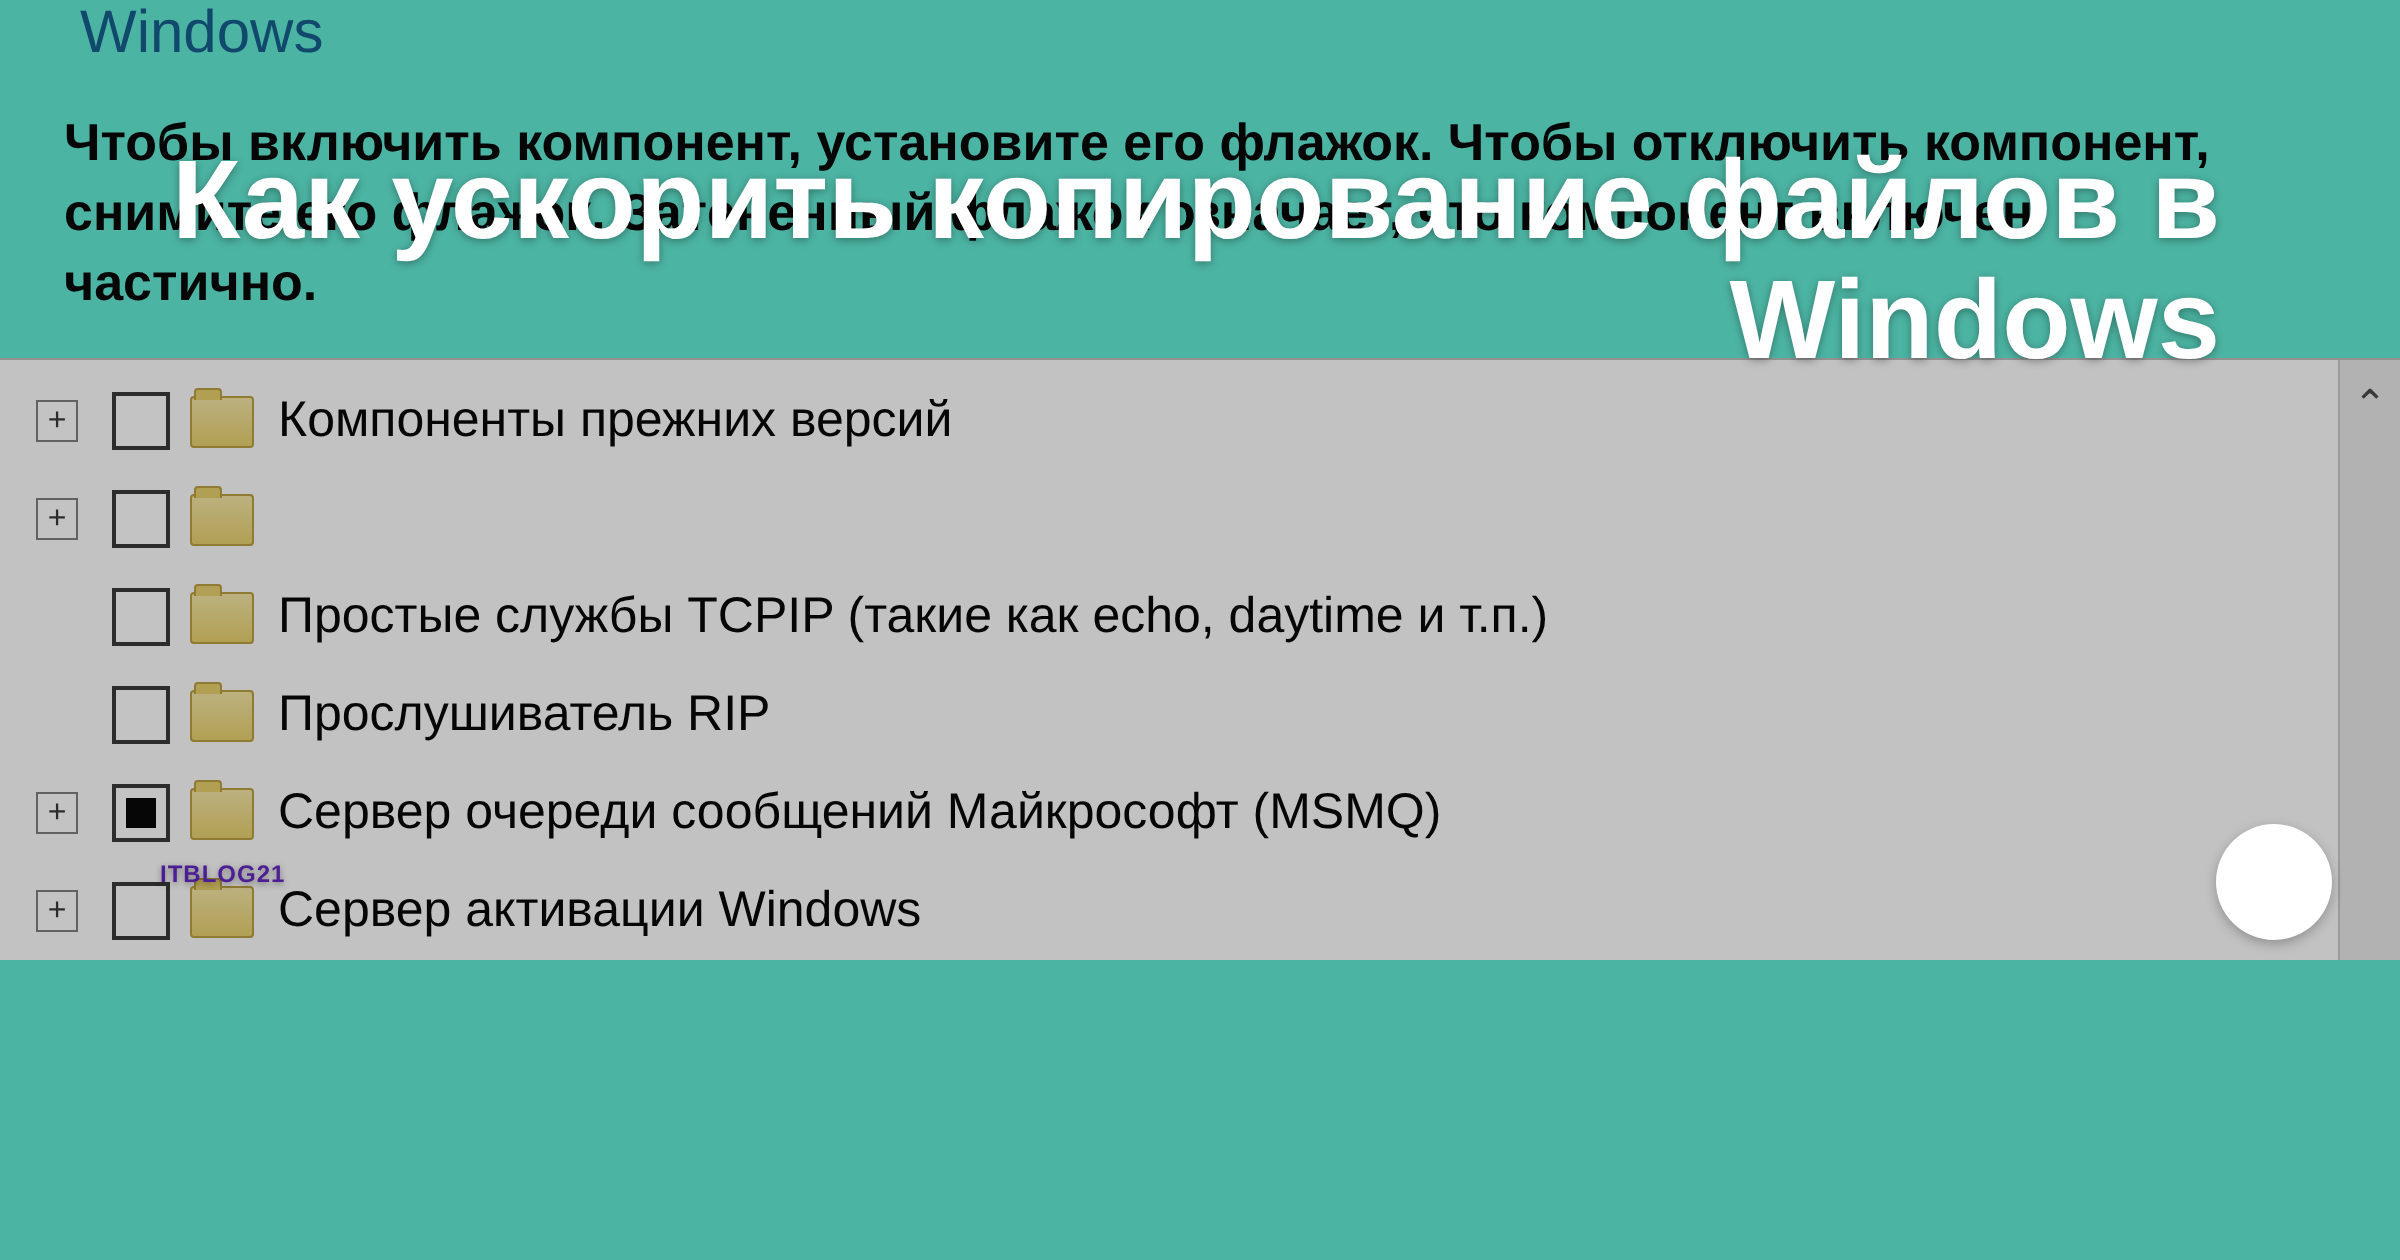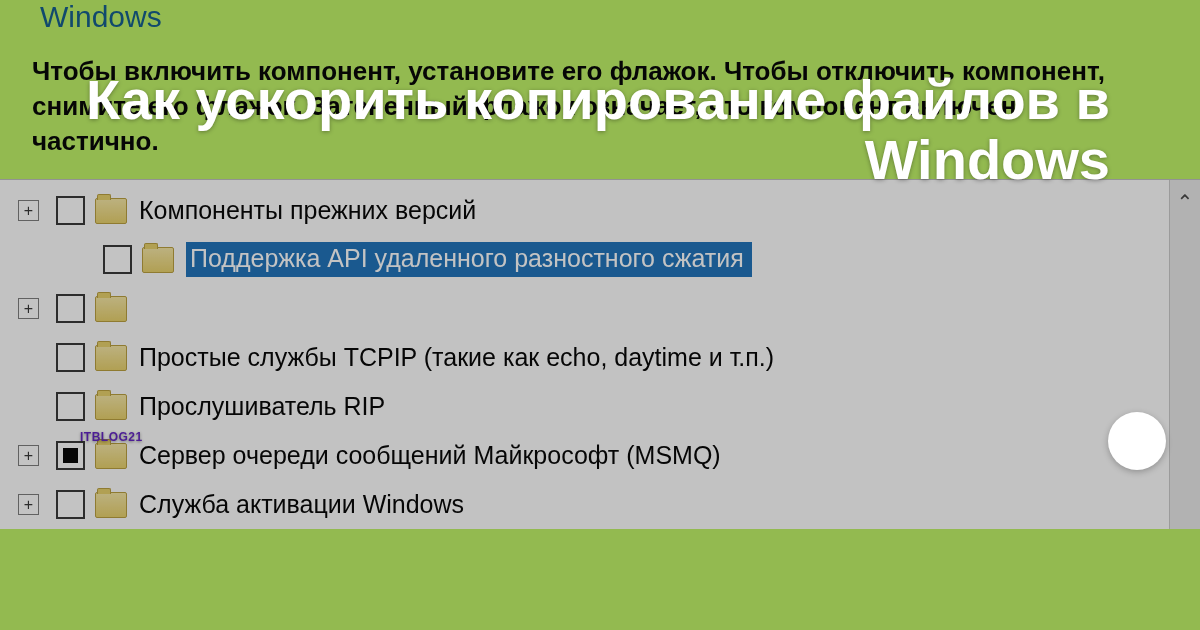--- a/index.html
+++ b/index.html
@@ -10,21 +10,21 @@
     overflow: hidden;
     font-family: "Segoe UI", Tahoma, sans-serif;
     background: #b9b9b9;
     position: relative;
   }
   
   .win {
     position: absolute;
     inset: 0;
     filter: brightness(0.78) contrast(0.95);
-    background: #bef264;
+    background: #5eead4;
   }
   .win-title {
     color: #0e5a8a;
     font-size: 30px;
     padding: 0 0 6px 40px;
   }
   .win-desc {
     color: #000;
     font-size: 26px;
     line-height: 1.35;
@@ -176,54 +176,48 @@
   <div class="win-desc">Чтобы включить компонент, установите его флажок. Чтобы отключить компонент, снимите его флажок. Затененный флажок означает, что компонент включен частично.</div>
 
   <div class="tree-wrap">
     <div class="tree" id="tree">
         <div class="row">
           <div class="expander">+</div>
           <div class="checkbox"></div>
           <div class="folder"></div>
           <span class="label">Компоненты прежних версий</span>
         </div>
-        <div class="row indent selected">
+        <div class="row">
+          <div class="expander">+</div>
+          <div class="checkbox"></div>
+          <div class="folder"></div>
+        </div>
+        <div class="row">
           <div class="expander hidden">+</div>
           <div class="checkbox"></div>
           <div class="folder"></div>
-          <span class="label">Поддержка API удаленного разностного сжатия</span>
-        </div>
-        <div class="row">
-          <div class="expander">+</div>
-          <div class="checkbox"></div>
-          <div class="folder"></div>
+          <span class="label">Простые службы TCPIP (такие как echo, daytime и т.п.)</span>
         </div>
         <div class="row">
           <div class="expander hidden">+</div>
           <div class="checkbox"></div>
           <div class="folder"></div>
-          <span class="label">Простые службы TCPIP (такие как echo, daytime и т.п.)</span>
-        </div>
-        <div class="row">
-          <div class="expander hidden">+</div>
-          <div class="checkbox"></div>
-          <div class="folder"></div>
           <span class="label">Прослушиватель RIP</span>
         </div>
         <div class="row">
           <div class="expander">+</div>
           <div class="checkbox partial"></div>
           <div class="folder"></div>
           <span class="label">Сервер очереди сообщений Майкрософт (MSMQ)</span>
         </div>
         <div class="row">
           <div class="expander">+</div>
           <div class="checkbox"></div>
           <div class="folder"></div>
-          <span class="label">Служба активации Windows</span>
+          <span class="label">Сервер активации Windows</span>
         </div>
       </div>
     <div class="scrollbar">
       <span class="scroll-up">⌃</span>
     </div>
   </div>
 </div>
 
 <div class="overlay">
   <div class="headline">Как ускорить копирование файлов в Windows</div>

